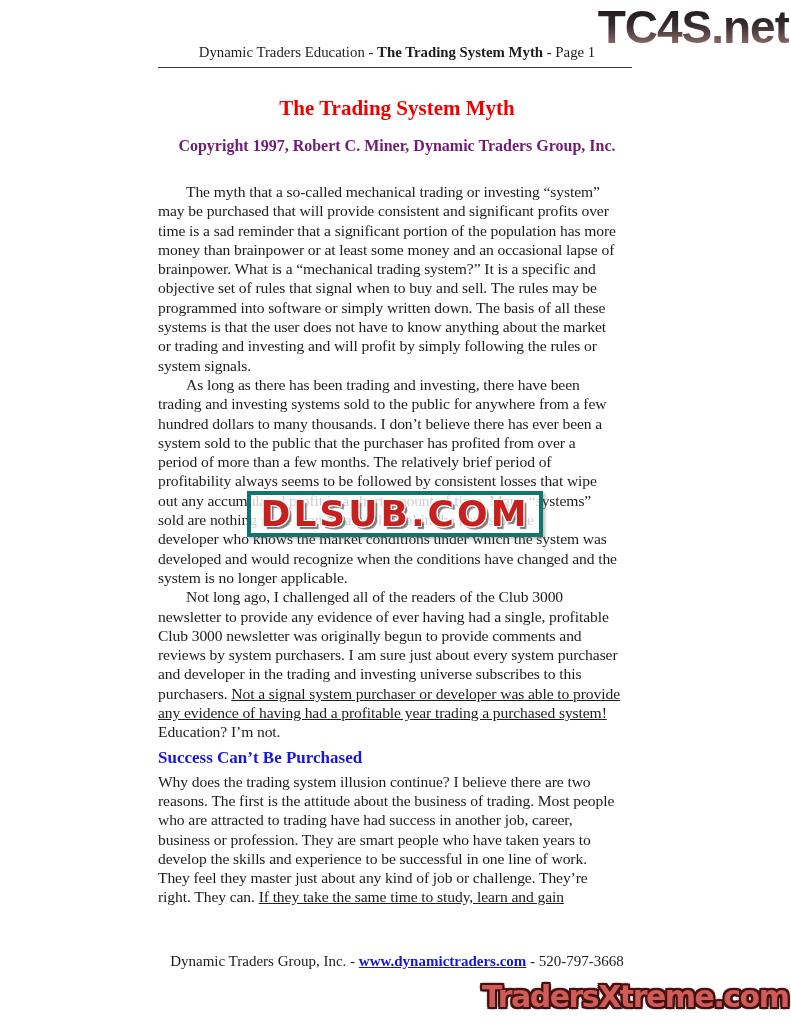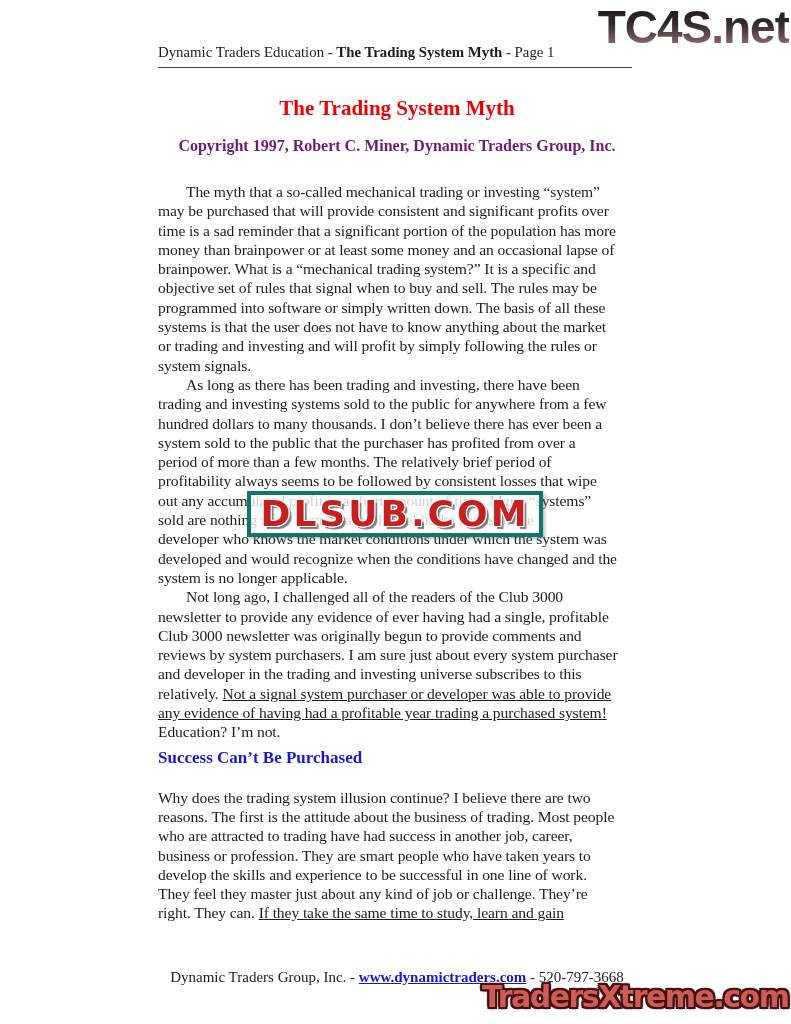--- a/index.html
+++ b/index.html
@@ -8,20 +8,21 @@
     width:791px;height:1024px;
     background:#ffffff;
     font-family:"Liberation Serif", serif;
     color:#1c1c1c;
     overflow:hidden;
   }
   .content{position:absolute;left:158px;top:0;width:478px;}
   .running-header{
     margin-top:44px;
     font-size:14.8px;
+    text-align:center;
     color:#1c1c1c;
     white-space:nowrap;
   }
   .running-header b{font-weight:bold;}
   .header-rule{
     border:none;border-top:1px solid #3a3a3a;
     margin:6px 0 0 0;width:474px;
   }
   .doc-title{
     margin-top:28px;
@@ -37,21 +38,21 @@
   }
   .body-text{margin-top:27px;font-size:15.6px;}
   .para .line{
     line-height:19.3px;
     white-space:nowrap;
     letter-spacing:-0.1px;
   }
   .para .line.first{padding-left:28px;}
   .u{text-decoration:underline;}
   .subhead{
-    margin:6px 0 21px 0;
+    margin:6px 0 5px 0;
     font-size:17px;font-weight:bold;
     color:#1717d8;
     line-height:19px;
   }
   .page-footer{
     margin-top:46px;
     font-size:15px;
     text-align:center;
     white-space:nowrap;
   }
@@ -143,21 +144,21 @@
           <div class="line"><span>developer who knows the market conditions under which the system was</span></div>
           <div class="line"><span>developed and would recognize when the conditions have changed and the</span></div>
           <div class="line"><span>system is no longer applicable.</span></div>
         </div>
         <div class="para">
           <div class="line first"><span>Not long ago, I challenged all of the readers of the Club 3000</span></div>
           <div class="line"><span>newsletter to provide any evidence of ever having had a single, profitable</span></div>
           <div class="line"><span>Club 3000 newsletter was originally begun to provide comments and</span></div>
           <div class="line"><span>reviews by system purchasers. I am sure just about every system purchaser</span></div>
           <div class="line"><span>and developer in the trading and investing universe subscribes to this</span></div>
-          <div class="line"><span>relatively. </span><span class="u">Not a signal system purchaser or developer was able to provide</span></div>
+          <div class="line"><span>purchasers. </span><span class="u">Not a signal system purchaser or developer was able to provide</span></div>
           <div class="line"><span class="u">any evidence of having had a profitable year trading a purchased system!</span></div>
           <div class="line"><span>Education? I’m not.</span></div>
         </div>
         <div class="subhead">Success Can’t Be Purchased</div>
         <div class="para">
           <div class="line"><span>Why does the trading system illusion continue? I believe there are two</span></div>
           <div class="line"><span>reasons. The first is the attitude about the business of trading. Most people</span></div>
           <div class="line"><span>who are attracted to trading have had success in another job, career,</span></div>
           <div class="line"><span>business or profession. They are smart people who have taken years to</span></div>
           <div class="line"><span>develop the skills and experience to be successful in one line of work.</span></div>

